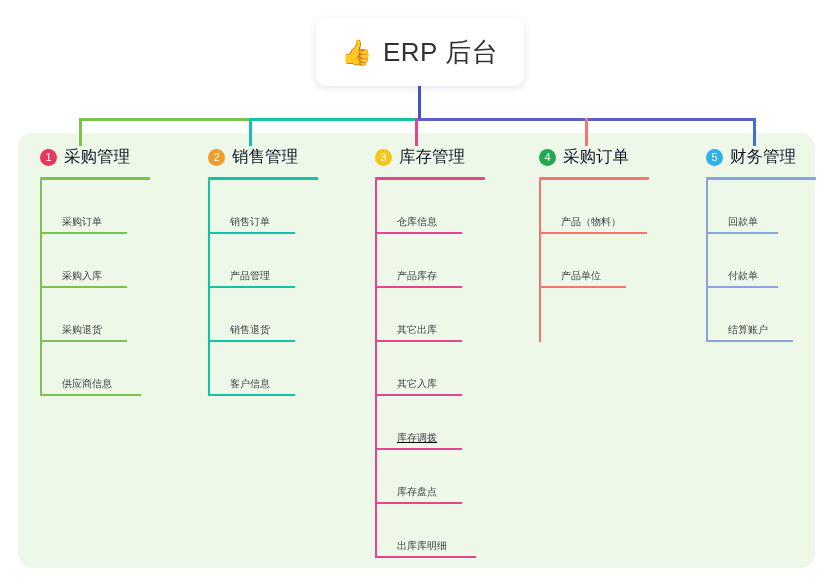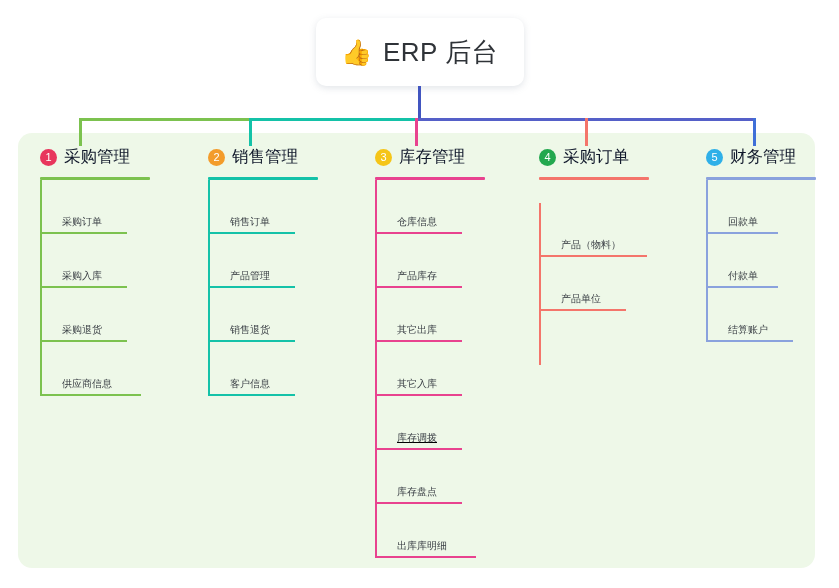--- a/index.html
+++ b/index.html
@@ -246,21 +246,21 @@
         </div>
       </div>
       <div class="column" style="left: 539px;">
         <div class="col-head">
           <span class="badge" style="background: rgb(35, 168, 79);">4</span>
           <span class="col-title">采购订单</span>
         </div>
         <div class="head-rule" style="width: 110px; background: rgb(244, 117, 107);"></div>
         <div class="leaves" style="height: 162px;">
           <div class="spine" style="height: 162px; background: rgb(244, 117, 107);"></div>
-          <div class="leaf" style="height: 54px; margin-top: 23px;">
+          <div class="leaf" style="height: 54px;">
             <span class="leaf-label">产品（物料）</span>
             <div class="leaf-rule" style="width: 108px; background: rgb(244, 117, 107);"></div>
           </div>
           <div class="leaf" style="height: 54px;">
             <span class="leaf-label">产品单位</span>
             <div class="leaf-rule" style="width: 87px; background: rgb(244, 117, 107);"></div>
           </div>
         </div>
       </div>
       <div class="column" style="left: 706px;">

